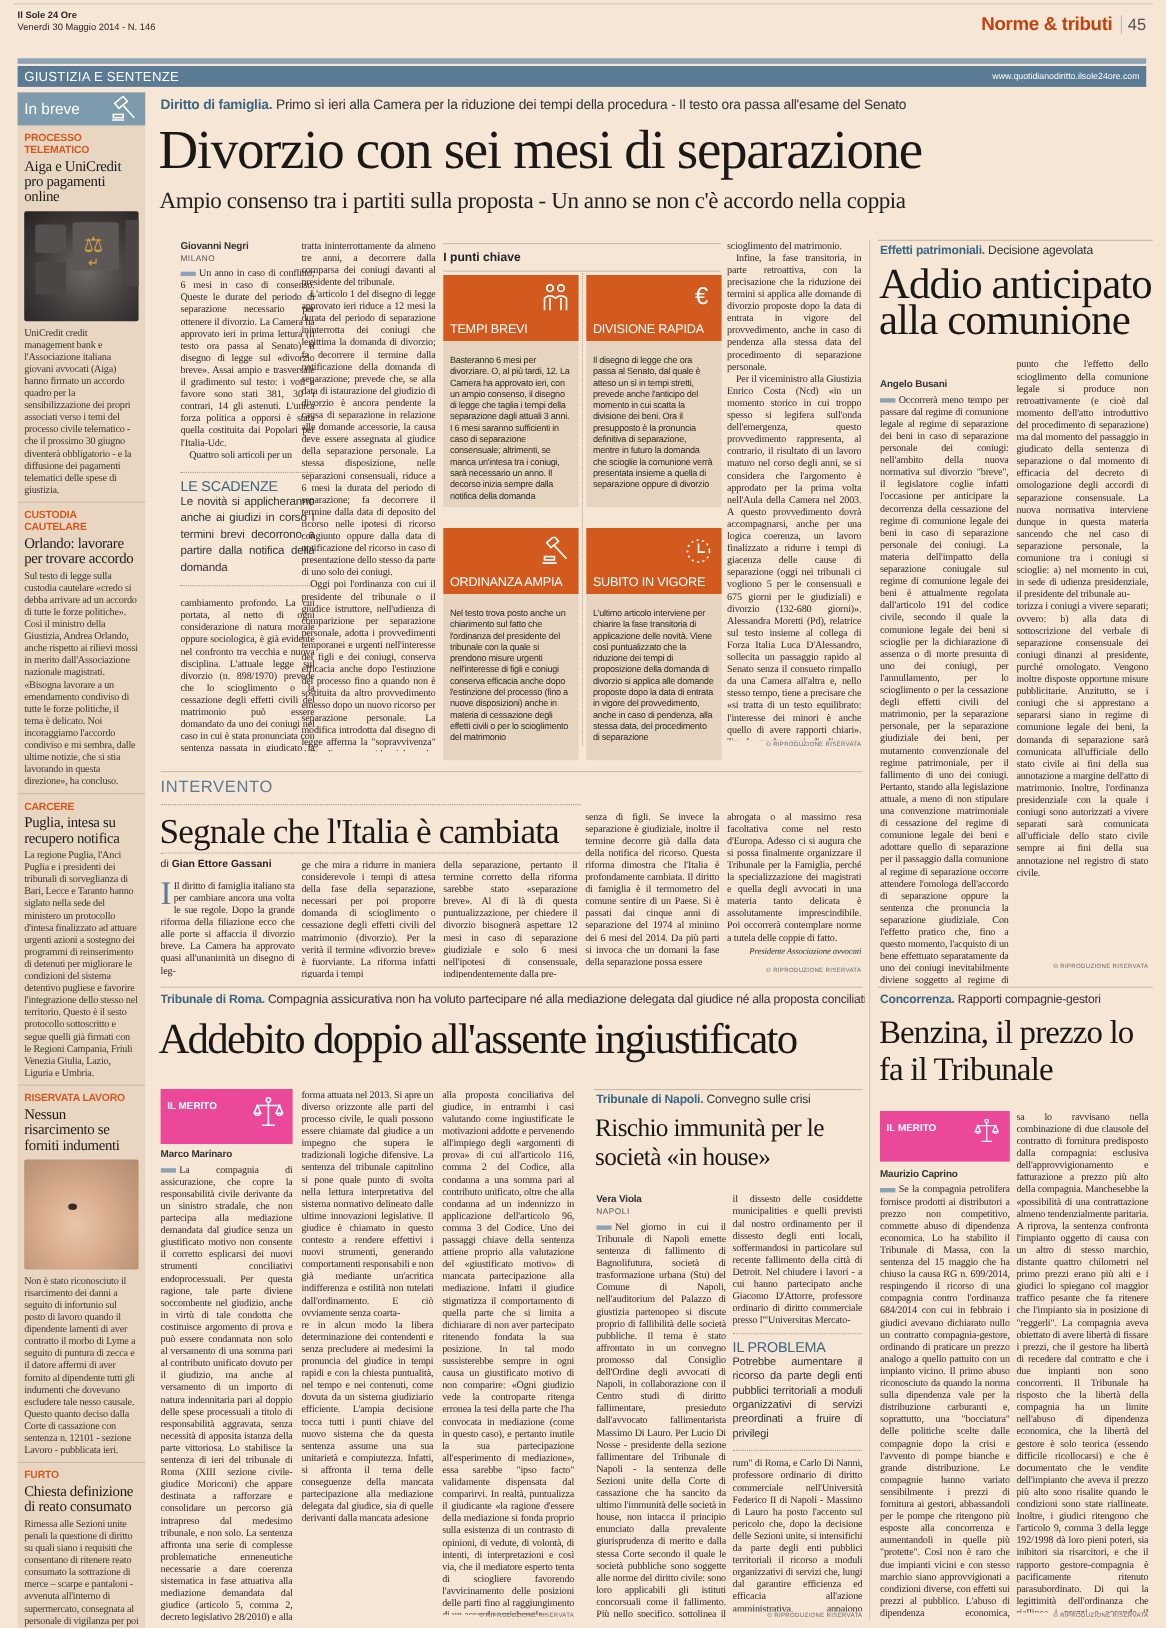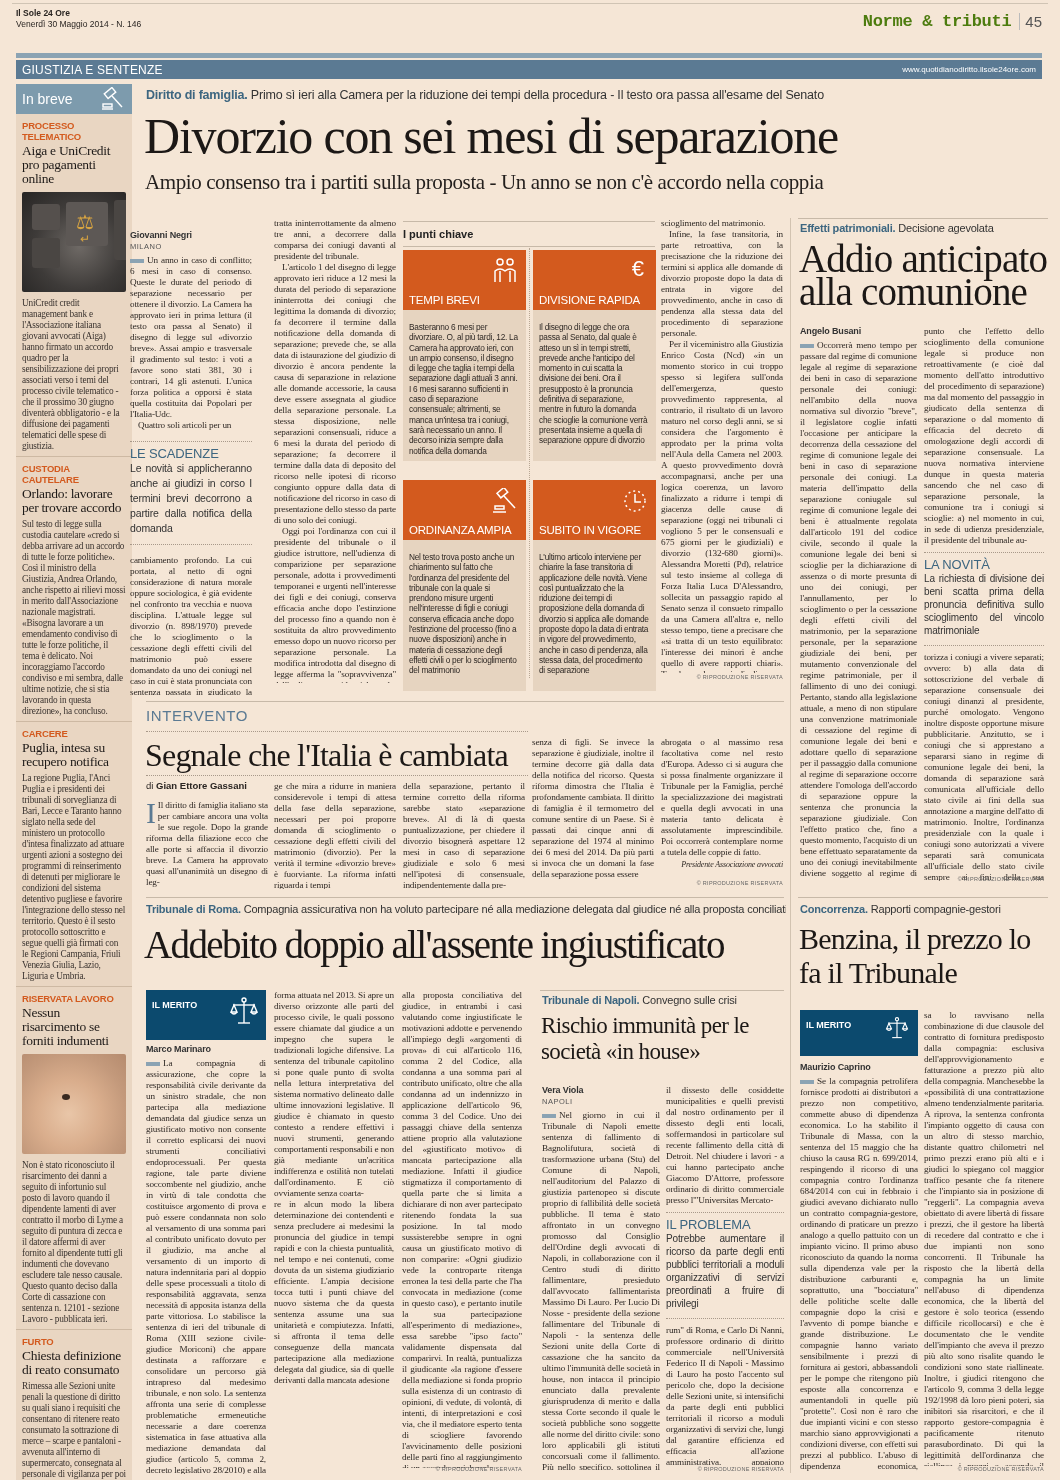--- a/index.html
+++ b/index.html
@@ -5,21 +5,21 @@
   * { box-sizing: border-box; margin: 0; padding: 0; }
   html, body { width: 1060px; height: 1480px; background: #f5e6d6; overflow: hidden; }
   body { position: relative; font-family: "Liberation Serif", serif; color: #2a2522; }
   .abs { position: absolute; }
   .sans { font-family: "Liberation Sans", sans-serif; }
 
   
   .masthead-left { left: 16px; top: 8px; font-size: 8.5px; line-height: 11px; }
   .masthead-left b { font-weight: bold; }
   .masthead-right { right: 18px; top: 12px; display: flex; align-items: center; }
-  .section-brand { font-family: Liberation Mono, monospace; font-weight: bold; color: #4d7c0f; font-size: 17px; letter-spacing: -0.3px; }
+  .section-brand { font-family: Liberation Sans, sans-serif; font-weight: bold; color: #c2410c; font-size: 17px; letter-spacing: -0.3px; }
   .page-num { font-family: "Liberation Sans", sans-serif; font-size: 15px; color: #555; border-left: 1px solid #bbb; margin-left: 8px; padding-left: 5px; }
   .top-rule { left: 12px; right: 12px; top: 3px; height: 1px; background: #d0c4b4; }
   .section-bar-thin { left: 16px; right: 18px; top: 53px; height: 5px; background: #8ba3b3; }
   .section-bar { left: 16px; right: 18px; top: 60px; height: 19px; background: #5b7a93; display: flex; align-items: center; justify-content: space-between; padding: 0 6px; }
   .section-bar .label { font-family: "Liberation Sans", sans-serif; color: #fff; font-size: 12px; letter-spacing: 0.2px; }
   .section-bar .url { font-family: "Liberation Sans", sans-serif; color: #fff; font-size: 8px; }
 
   
   .sidebar { left: 16px; top: 84px; width: 116px; height: 1396px; background: #e9d6c2; }
   .inbreve { width: 116px; height: 30px; background: #7d9bad; display: flex; align-items: center; justify-content: space-between; padding: 0 6px; }
@@ -50,21 +50,21 @@
 
   
   .punti-title { font-family: "Liberation Sans", sans-serif; font-weight: bold; font-size: 11px; color: #222; border-top: 1px solid #c7b9a8; border-bottom: 1px solid #c7b9a8; padding: 6px 0; }
   .card { position: absolute; width: 123px; }
   .card .head { background: #d35a1e; height: 60px; position: relative; }
   .card .head .lbl { position: absolute; left: 6px; bottom: 4px; font-family: "Liberation Sans", sans-serif; color: #fff; font-size: 11.5px; letter-spacing: -0.2px; }
   .card .head .ic { position: absolute; right: 8px; top: 8px; color: #fff; }
   .card .text { background: #e6d4c0; padding: 12px 6px 10px; font-family: "Liberation Sans", sans-serif; font-size: 8.3px; line-height: 10.3px; color: #2f2925; letter-spacing: -0.25px; height: 151px; }
   .vdiv { position: absolute; width: 0; border-left: 1px dotted #b7a693; }
 
-  .merito { background: #0c4a6e; height: 50px; position: relative; }
+  .merito { background: #ec4899; height: 50px; position: relative; }
   .merito .lbl { position: absolute; left: 6px; top: 10px; font-family: "Liberation Sans", sans-serif; color: #fff; font-size: 9px; font-weight: bold; }
   .merito .ic { position: absolute; right: 8px; top: 6px; color: #fff; }
 
   .rule { height: 1px; background: #c7b9a8; }
   .drule { height: 0; border-top: 1px dotted #a8998a; }
   .repro { font-family: "Liberation Sans", sans-serif; font-size: 5.5px; color: #666; text-align: right; letter-spacing: 0.3px; }
   .intervento-label { font-family: "Liberation Sans", sans-serif; font-size: 15px; color: #5b7a93; letter-spacing: 0.6px; }
 </style>
 </head>
 <body>
@@ -137,21 +137,21 @@
   </div>
 </div>
 
 <div class="abs kicker-line" style="left:146px; top:88px; width:780px;">
   <b>Diritto di famiglia.</b>
   <span>Primo sì ieri alla Camera per la riduzione dei tempi della procedura - Il testo ora passa all'esame del Senato</span>
 </div>
 <div class="abs h1" style="left:144px; top:108px; font-size:50px; line-height:56px; white-space:nowrap;">Divorzio con sei mesi di separazione</div>
 <div class="abs subh" style="left:145px; top:170px; font-size:21px; white-space:nowrap;">Ampio consenso tra i partiti sulla proposta - Un anno se non c'è accordo nella coppia</div>
 
-<div class="abs col" style="left:130px; top:218px; width:122px; height:465px;margin-top:12px;">
+<div class="abs col" style="left:164px; top:218px; width:122px; height:465px;">
   <div class="byline">Giovanni Negri</div>
   <div class="byline-loc">MILANO</div>
   <p style="text-indent:0"><span class="lead-mark"></span><span>Un anno in caso di conflitto; 6 mesi in caso di consenso. Queste le durate del periodo di separazione necessario per ottenere il divorzio. La Camera ha approvato ieri in prima lettura (il testo ora passa al Senato) il disegno di legge sul «divorzio breve». Assai ampio e trasversale il gradimento sul testo: i voti a favore sono stati 381, 30 i contrari, 14 gli astenuti. L'unica forza politica a opporsi è stata quella costituita dai Popolari per l'Italia-Udc.</span></p>
   <p>Quattro soli articoli per un</p>
   <div class="callout" style="margin:10px 0;">
     <div class="k">LE SCADENZE</div>
     <div class="t">Le novità si applicheranno anche ai giudizi in corso I termini brevi decorrono a partire dalla notifica della domanda</div>
   </div>
   <p style="text-indent:0">cambiamento profondo. La cui portata, al netto di ogni considerazione di natura morale oppure sociologica, è già evidente nel confronto tra vecchia e nuova disciplina. L'attuale legge sul divorzio (n. 898/1970) prevede che lo scioglimento o la cessazione degli effetti civili del matrimonio può essere domandato da uno dei coniugi nel caso in cui è stata pronunciata con sentenza passata in giudicato la separazione giudiziale fra i coniugi oppure è stata omologata la separazione consensuale. Per la proposta della domanda di divorzio, la separazione deve essersi pro-</p>
 </div>
@@ -216,30 +216,26 @@
 
 <div class="abs" style="left:790px; top:218px; width:1px; height:1255px; background:#d2c3b1;"></div>
 
 <div class="abs rule" style="left:798px; top:218px; width:250px;"></div>
 <div class="abs kicker-line" style="left:800px; top:222px; width:250px; font-size:11px;">
   <b>Effetti patrimoniali.</b>
   <span>Decisione agevolata</span>
 </div>
 <div class="abs h1" style="left:799px; top:242px; width:250px; font-size:39px; line-height:33px; letter-spacing:-0.8px;">Addio anticipato alla comunione</div>
 
-<div class="abs col" style="left:800px; top:326px; width:117px; height:555px;">
+<div class="abs col" style="left:800px; top:344px; width:117px; height:555px;">
   <div class="byline" style="margin-bottom:3px">Angelo Busani</div>
   <p style="text-indent:0"><span class="lead-mark"></span><span>Occorrerà meno tempo per passare dal regime di comunione legale al regime di separazione dei beni in caso di separazione personale dei coniugi: nell'ambito della nuova normativa sul divorzio "breve", il legislatore coglie infatti l'occasione per anticipare la decorrenza della cessazione del regime di comunione legale dei beni in caso di separazione personale dei coniugi. La materia dell'impatto della separazione coniugale sul regime di comunione legale dei beni è attualmente regolata dall'articolo 191 del codice civile, secondo il quale la comunione legale dei beni si scioglie per la dichiarazione di assenza o di morte presunta di uno dei coniugi, per l'annullamento, per lo scioglimento o per la cessazione degli effetti civili del matrimonio, per la separazione personale, per la separazione giudiziale dei beni, per mutamento convenzionale del regime patrimoniale, per il fallimento di uno dei coniugi. Pertanto, stando alla legislazione attuale, a meno di non stipulare una convenzione matrimoniale di cessazione del regime di comunione legale dei beni e adottare quello di separazione per il passaggio dalla comunione al regime di separazione occorre attendere l'omologa dell'accordo di separazione oppure la sentenza che pronuncia la separazione giudiziale. Con l'effetto pratico che, fino a questo momento, l'acquisto di un bene effettuato separatamente da uno dei coniugi inevitabilmente diviene soggetto al regime di comunione legale. Infatti, la giurisprudenza, sia di merito che di legittimità (si vedano ad esempio le sentenze di Cassazione 14639/2008 e 19447/2005), è consolidata sul</span></p>
 </div>
 <div class="abs col" style="left:924px; top:326px; width:120px; height:555px;">
   <p style="text-indent:0">punto che l'effetto dello scioglimento della comunione legale si produce non retroattivamente (e cioè dal momento dell'atto introduttivo del procedimento di separazione) ma dal momento del passaggio in giudicato della sentenza di separazione o dal momento di efficacia del decreto di omologazione degli accordi di separazione consensuale. La nuova normativa interviene dunque in questa materia sancendo che nel caso di separazione personale, la comunione tra i coniugi si scioglie: a) nel momento in cui, in sede di udienza presidenziale, il presidente del tribunale au-</p>
-  <div class="callout" style="margin:6px 0;">
-    <div class="k">LA NOVITÀ</div>
-    <div class="t" style="font-size:10px;line-height:13px;">La richiesta di divisione dei beni scatta prima della pronuncia definitiva sullo scioglimento del vincolo matrimoniale</div>
-  </div>
   <p style="text-indent:0">torizza i coniugi a vivere separati; ovvero: b) alla data di sottoscrizione del verbale di separazione consensuale dei coniugi dinanzi al presidente, purché omologato. Vengono inoltre disposte opportune misure pubblicitarie. Anzitutto, se i coniugi che si apprestano a separarsi siano in regime di comunione legale dei beni, la domanda di separazione sarà comunicata all'ufficiale dello stato civile ai fini della sua annotazione a margine dell'atto di matrimonio. Inoltre, l'ordinanza presidenziale con la quale i coniugi sono autorizzati a vivere separati sarà comunicata all'ufficiale dello stato civile sempre ai fini della sua annotazione nel registro di stato civile.</p>
 </div>
 <div class="abs repro" style="left:924px; top:876px; width:120px;">© RIPRODUZIONE RISERVATA</div>
 
 <div class="abs rule" style="left:146px; top:701px; width:638px;"></div>
 <div class="abs intervento-label" style="left:146px; top:707px;">INTERVENTO</div>
 <div class="abs drule" style="left:146px; top:731px; width:382px;"></div>
 <div class="abs h1" style="left:145px; top:735px; font-size:32px; line-height:40px; letter-spacing:-0.8px; white-space:nowrap;">Segnale che l'Italia è cambiata</div>
 <div class="abs drule" style="left:146px; top:775px; width:382px;"></div>
 <div class="abs" style="left:146px; top:780px; font-family:'Liberation Sans',sans-serif; font-size:9.5px;">

